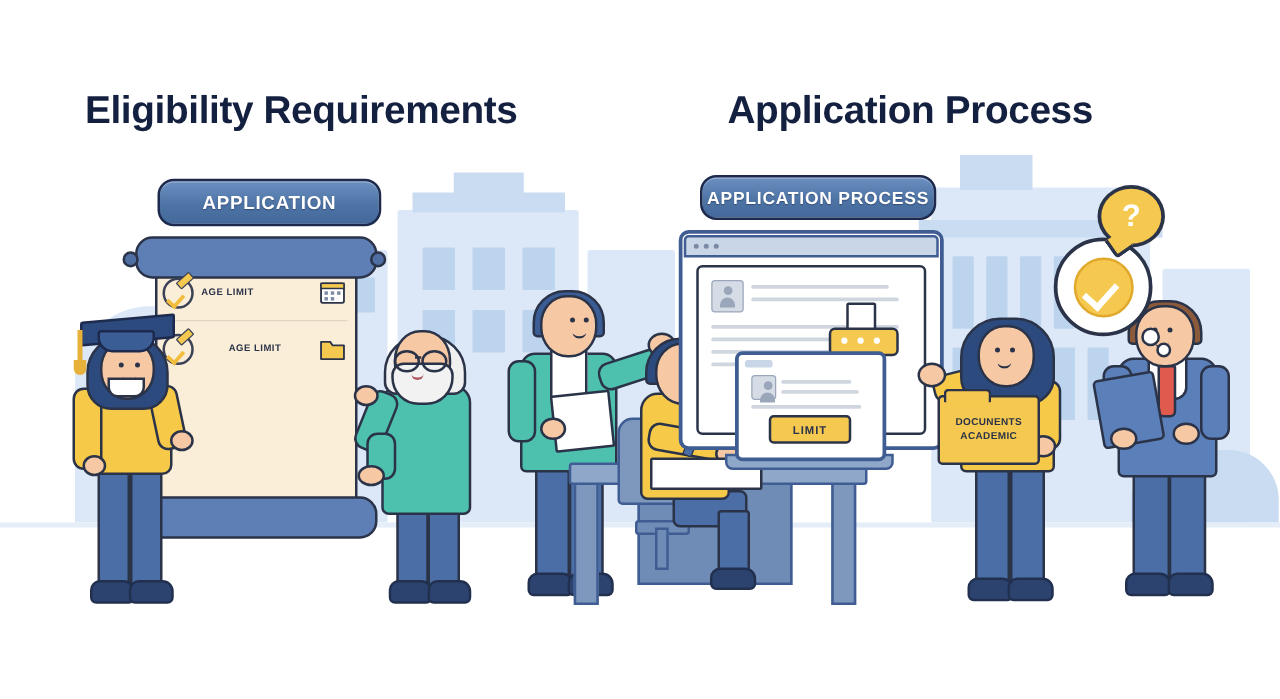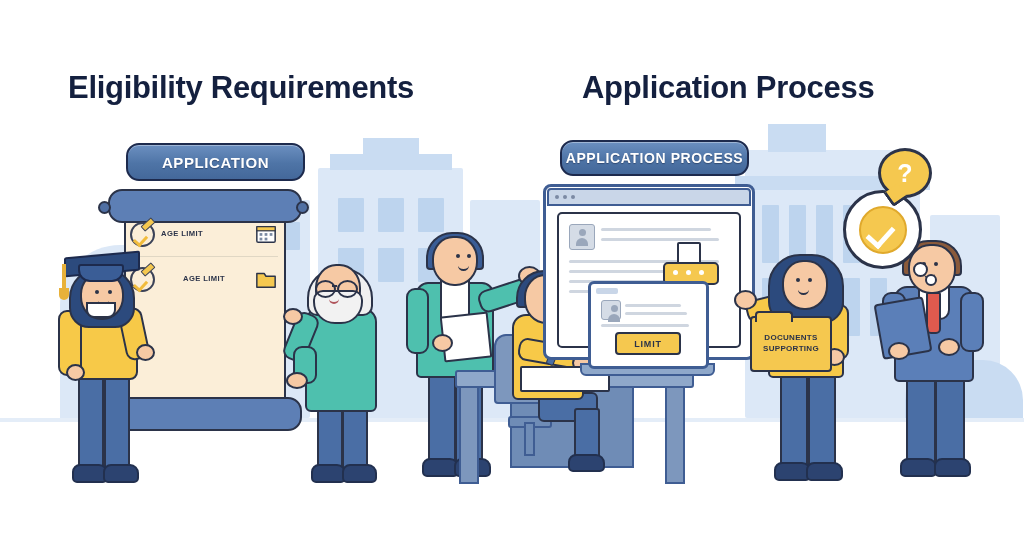--- a/index.html
+++ b/index.html
@@ -324,21 +324,21 @@
     <div class="hand" style="left:72px;top:100px;width:17px;height:14px;"></div>
     <div class="hair" style="left:16px;top:6px;width:72px;height:66px;background:#2c4a7d;border-radius:32px 32px 22px 22px;"></div>
     <div class="head" style="left:30px;top:12px;width:42px;height:46px;"></div>
     <div style="position:absolute;left:44px;top:30px;width:4px;height:4px;background:#2b3349;border-radius:50%;"></div>
     <div style="position:absolute;left:56px;top:30px;width:4px;height:4px;background:#2b3349;border-radius:50%;"></div>
     <div style="position:absolute;left:46px;top:40px;width:11px;height:5px;border-bottom:2px solid #2b3349;border-radius:0 0 8px 8px;"></div>
   </div>
 
   <div id="folder-docs">
     <div class="folder-tab"></div>
-    <span><em style="font-style:normal">DOCUNENTS</em><br><em style="font-style:normal">SUPPORTING</em></span>
+    <span><em style="font-style:normal">DOCUNENTS</em><br><em style="font-style:normal">ACADEMIC</em></span>
   </div>
 
   <div class="person" style="left:880px;top:238px;width:110px;height:252px;">
     <div class="leg" style="left:26px;top:128px;width:26px;height:98px;background:#4a6ea5;"></div>
     <div class="leg" style="left:55px;top:128px;width:26px;height:98px;background:#4a6ea5;"></div>
     <div class="shoe" style="left:20px;top:220px;width:33px;height:15px;"></div>
     <div class="shoe" style="left:54px;top:220px;width:33px;height:15px;"></div>
     <div class="torso" style="left:14px;top:48px;width:76px;height:92px;background:#5b7fb8;border-radius:13px 13px 5px 5px;"></div>
     <div style="position:absolute;left:38px;top:46px;width:28px;height:32px;background:#fff;border:2px solid #2b3349;border-radius:0 0 10px 10px;"></div>
     <div style="position:absolute;left:46px;top:54px;width:11px;height:38px;background:#e05a4e;border:2px solid #2b3349;border-radius:2px 2px 5px 5px;"></div>

